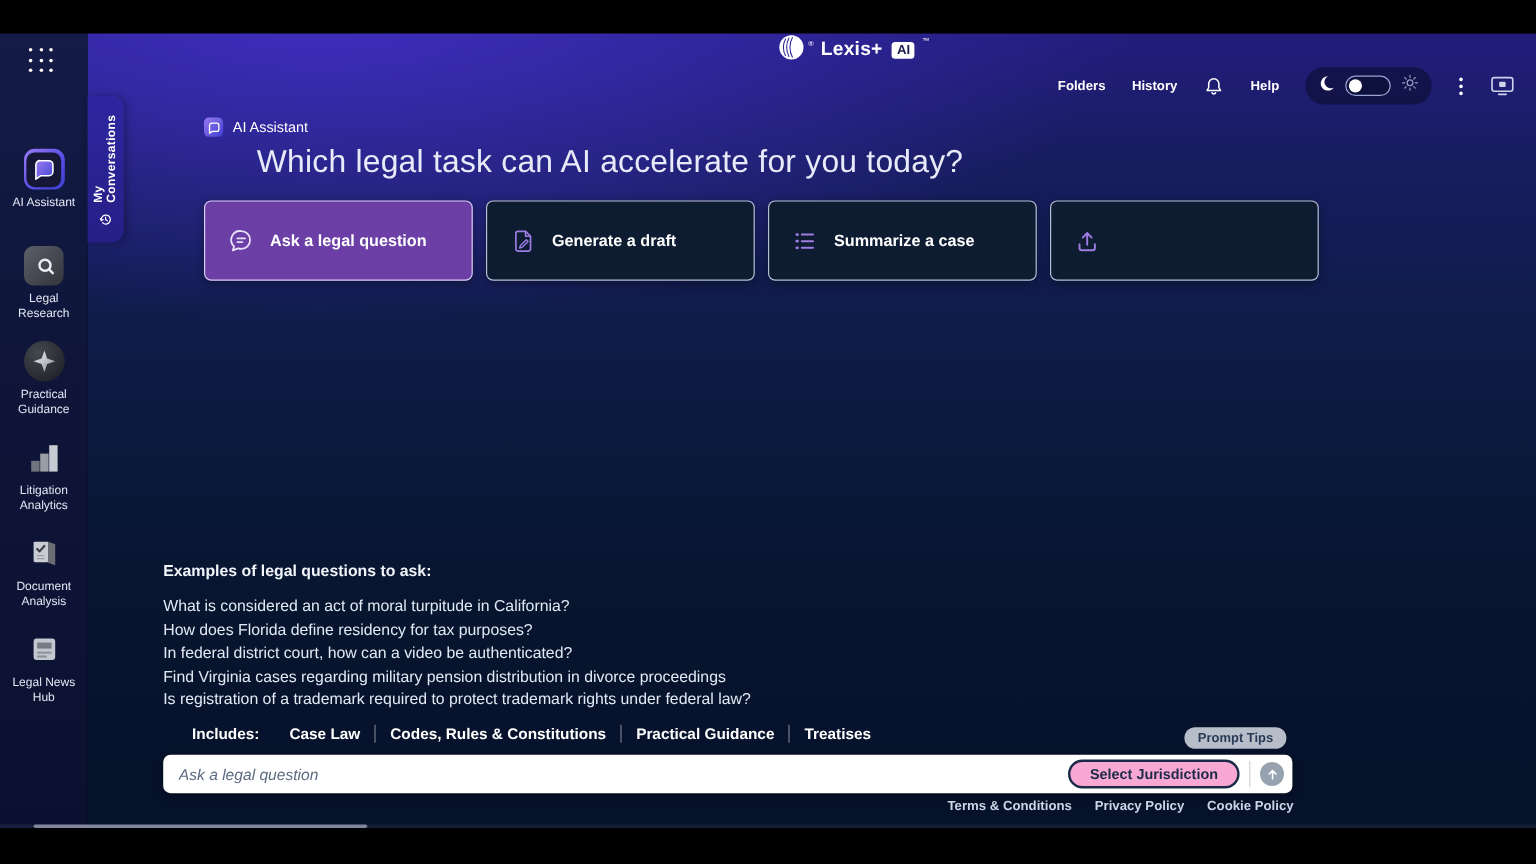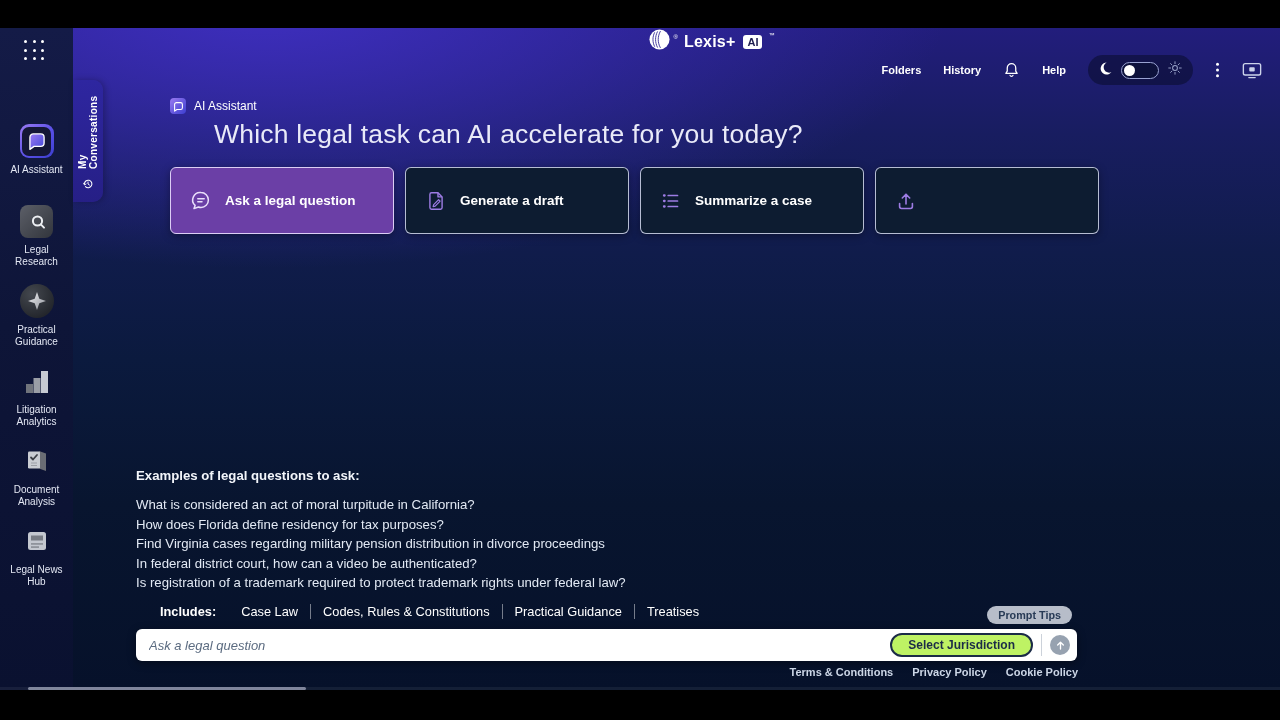--- a/index.html
+++ b/index.html
@@ -75,36 +75,36 @@
   .card.selected { background:#6b3fa6; border-color:#dccdf5; }
   .card.selected .cicon { color:#eadffb; }
 
   .examples { position:absolute; left:63px; top:440px; color:#e2e9f4; }
   .ex-head { font-size:13.2px; font-weight:700; color:#f2f5fa; margin-bottom:12px; }
   .ex-item { font-size:13.2px; line-height:19.6px; cursor:default; }
 
   .includes-row { position:absolute; left:63px; top:576px; display:flex; align-items:center;
                   color:#fff; font-size:12.8px; }
   .includes-label { font-weight:700; margin-right:13px;margin-left:24px; }
-  .include-item { padding:0 12px; font-weight:400; }
+  .include-item { padding:0 12px; font-weight:700; }
   .include-item:first-of-type { padding-left:0; }
   .include-item + .include-item { border-left:1px solid rgba(255,255,255,.45); }
 
   .prompt-tips { position:absolute; right:208px; top:578px; background:rgba(203,208,218,.9);
                  color:#273a55; font-size:10.8px; font-weight:700; padding:3px 11px;
                  border-radius:9px; cursor:pointer; }
 
   .ask-bar { position:absolute; left:63px; top:601px; width:941px; height:32px; background:#fff;
              border-radius:6px; display:flex; align-items:center; padding:0 7px 0 13px;
              box-shadow:0 2px 8px rgba(0,0,0,.4); }
   .ask-input { flex:1; border:none; outline:none; font-size:13px; font-style:italic; color:#34455c;
                font-family:"Liberation Sans",sans-serif; background:transparent; }
   .ask-input::placeholder { color:#5b6b80; font-style:italic; }
   .jur-btn { flex:none; height:24px; padding:0 16px; border:2px solid #1b2b47; border-radius:13px;
-             background:#bef264; font-size:12px; font-weight:700; color:#1b2b47; cursor:pointer;
+             background:#f9a8d4; font-size:12px; font-weight:700; color:#1b2b47; cursor:pointer;
              font-family:"Liberation Sans",sans-serif; }
   .ask-vr { width:1px; height:22px; background:#ccd2da; margin:0 8px; }
   .send-btn { flex:none; width:20px; height:20px; border-radius:50%; background:#97a2b0; border:none;
               display:grid; place-items:center; cursor:pointer; }
 
   .footer-links { position:absolute; top:638px; right:202px; display:flex; gap:19px; }
   .footer-link { font-size:11px; font-weight:700; color:#ccd6e6; cursor:pointer; }
 
   .scroll-track { position:absolute; left:0; right:0; top:659px; height:3px; background:rgba(255,255,255,.06); z-index:6; }
   .scroll-thumb { position:absolute; left:28px; top:659px; width:278px; height:3px; border-radius:2px;
@@ -337,22 +337,22 @@
               <path d="M4.6 13.6 v3 a1.9 1.9 0 0 0 1.9 1.9 h9 a1.9 1.9 0 0 0 1.9-1.9 v-3" fill="none" stroke="currentColor" stroke-width="1.6" stroke-linecap="round"></path>
             </svg>
           </span>
         </div>
       </div>
 
       <section class="examples">
         <div class="ex-head">Examples of legal questions to ask:</div>
         <p class="ex-item">What is considered an act of moral turpitude in California?</p>
         <p class="ex-item">How does Florida define residency for tax purposes?</p>
+        <p class="ex-item">In federal district court, how can a video be authenticated?</p>
         <p class="ex-item">Find Virginia cases regarding military pension distribution in divorce proceedings</p>
-        <p class="ex-item">In federal district court, how can a video be authenticated?</p>
         <p class="ex-item">Is registration of a trademark required to protect trademark rights under federal law?</p>
       </section>
 
       <div class="includes-row">
         <span class="includes-label">Includes:</span>
         <span class="include-item">Case Law</span>
         <span class="include-item">Codes, Rules &amp; Constitutions</span>
         <span class="include-item">Practical Guidance</span>
         <span class="include-item">Treatises</span>
       </div>

